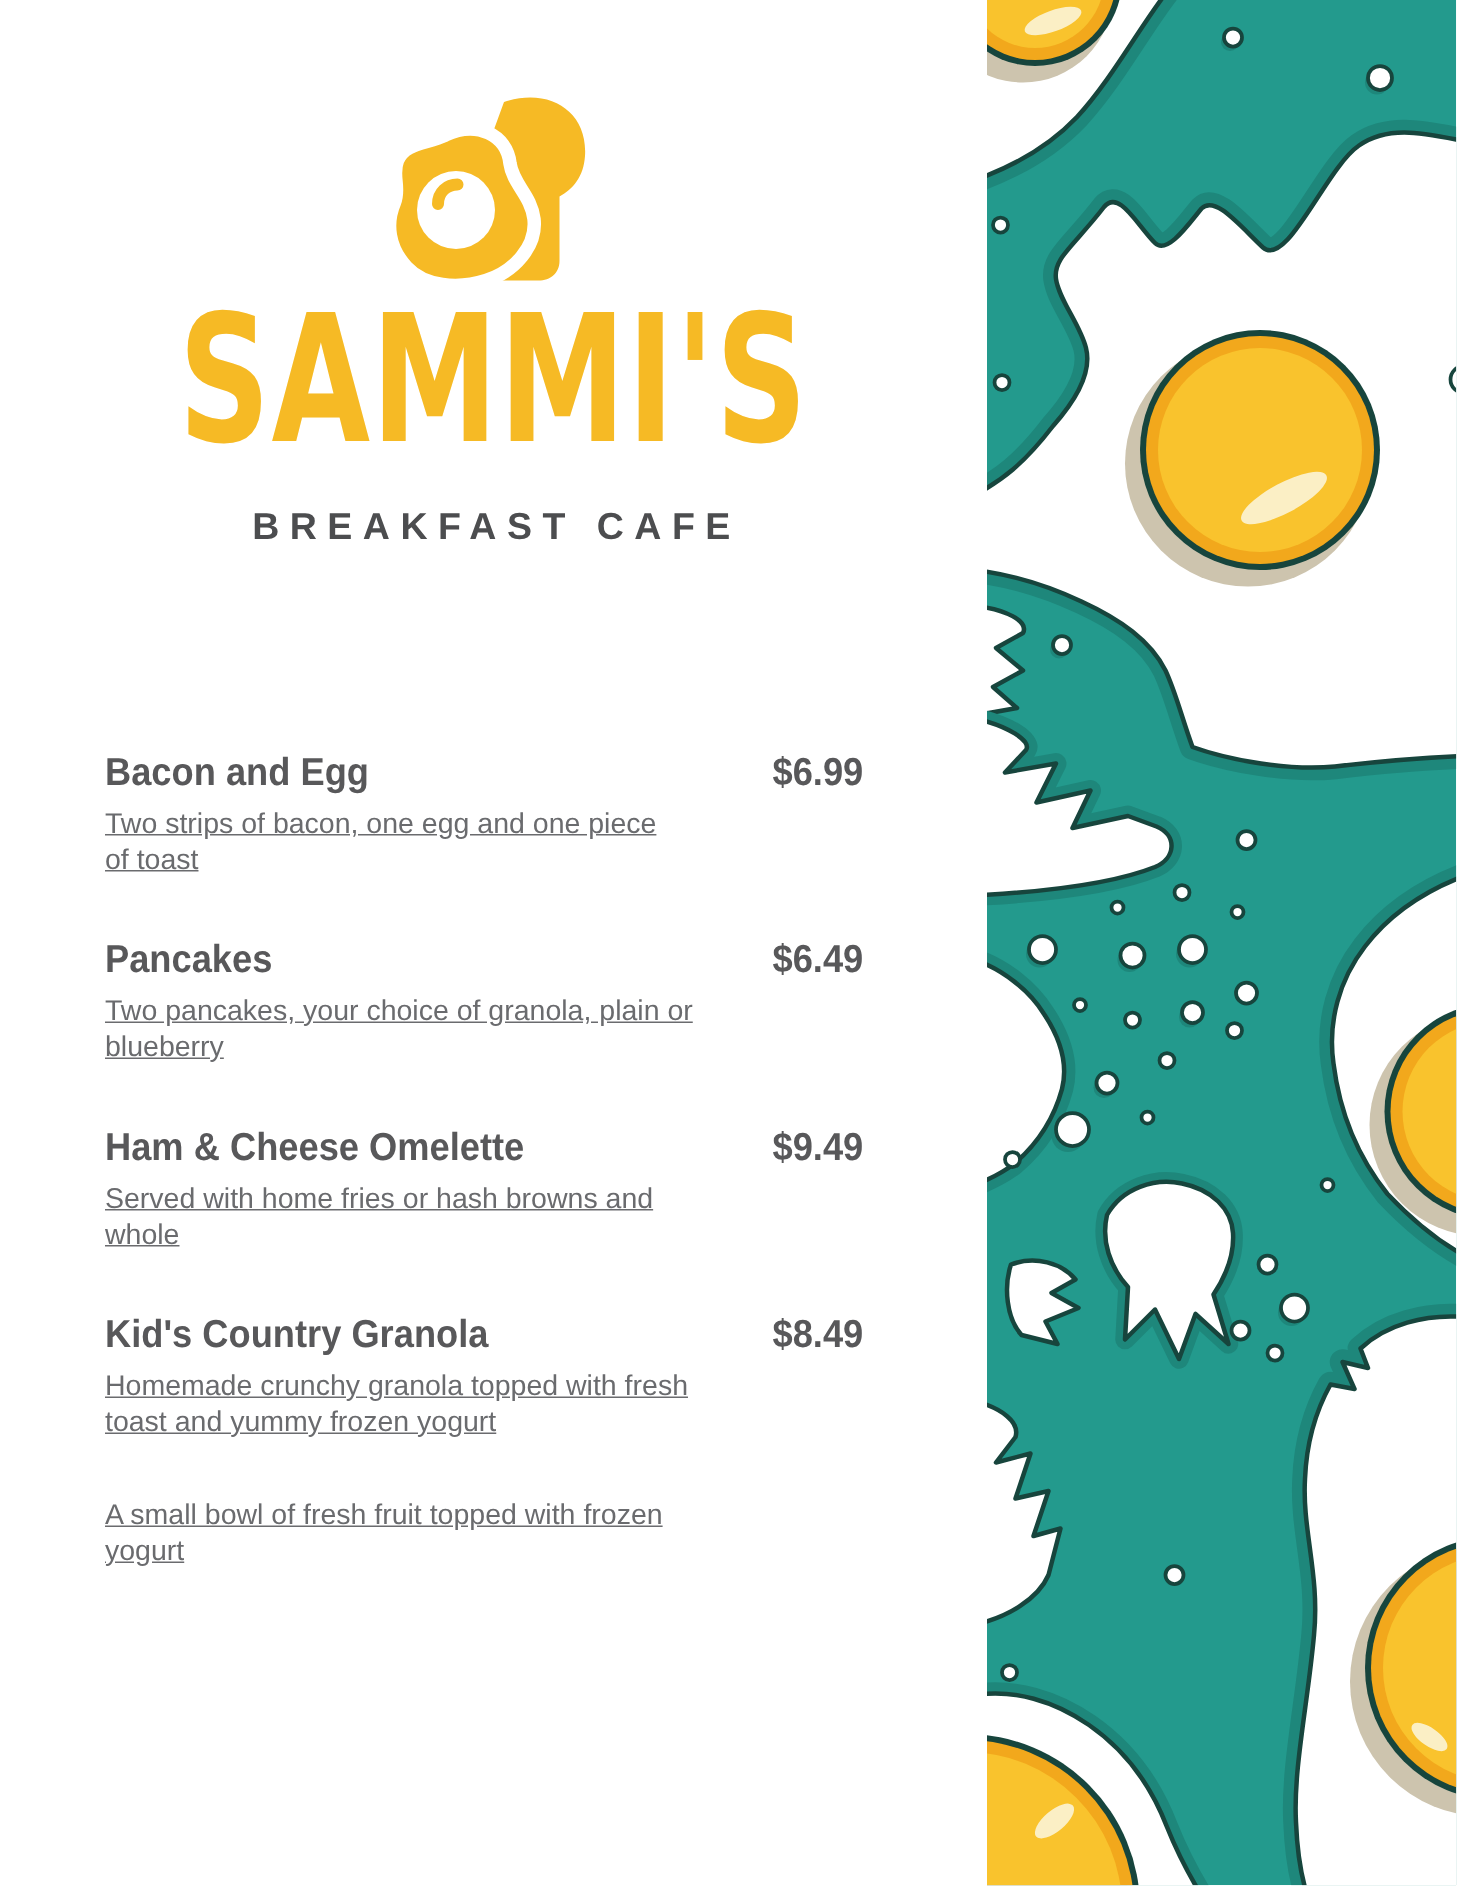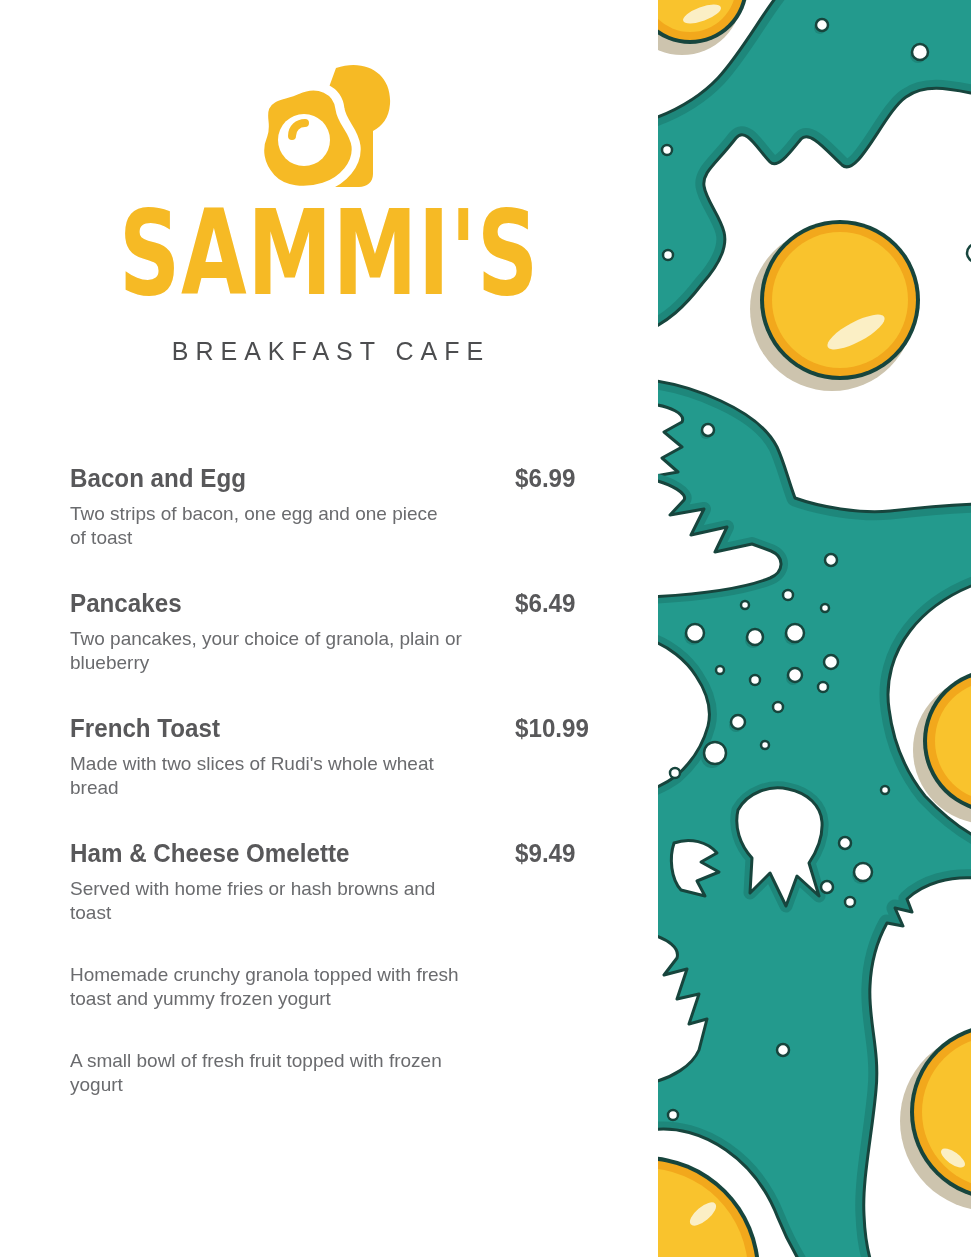--- a/index.html
+++ b/index.html
@@ -11,37 +11,37 @@
   .left-col{position:absolute;left:0;top:0;width:658px;height:1257px;}
   .logo-icon{position:absolute;left:240px;top:60px;width:160px;height:136px;}
   .brand-name{
     position:absolute;left:0;top:196px;width:658px;text-align:center;
     font-family:"DejaVu Sans",sans-serif;font-weight:800;font-size:118px;line-height:114px;
     color:#F6BA25;transform:scaleX(0.72);transform-origin:50% 50%;letter-spacing:1px;
     white-space:nowrap;
   }
   .tagline{
     position:absolute;left:0;top:337px;width:658px;text-align:center;
-    font-size:25px;font-weight:400;letter-spacing:7px;color:#4C4D4F;padding-left:4px;
+    font-size:25px;font-weight:700;letter-spacing:7px;color:#4C4D4F;padding-left:4px;
     box-sizing:border-box;
   }
   .menu{position:absolute;left:70px;top:463px;width:540px;}
-  .menu-item{margin-bottom:38px;}
+  .menu-item{margin-bottom:38px;margin-top:36px;}
   .item-head{position:relative;height:30px;}
   .item-name{
     display:inline-block;font-size:26px;font-weight:700;color:#58585A;line-height:30px;
     transform:scaleX(0.93);transform-origin:0 50%;white-space:nowrap;
   }
   .item-price{
     position:absolute;left:445px;top:0;display:inline-block;
     font-size:26px;font-weight:700;color:#58585A;line-height:30px;
     transform:scaleX(0.93);transform-origin:0 50%;white-space:nowrap;
   }
   .item-desc{margin-top:9px;font-size:19px;color:#6A6B6E;line-height:24px;}
-  .desc-line{display:block;white-space:nowrap;}
+  .desc-line{display:block;white-space:nowrap;text-decoration:underline;}
   
   .decor-panel{position:absolute;left:658px;top:0;width:313px;height:1257px;overflow:hidden;}
   .decor-panel svg{display:block;}
 </style>
 </head>
 <body>
 
 <div class="page">
 
   <div class="left-col">
@@ -77,43 +77,37 @@
         <div class="item-head">
           <span class="item-name">Pancakes</span>
           <span class="item-price">$6.49</span>
         </div>
         <div class="item-desc">
           <span class="desc-line">Two pancakes, your choice of granola, plain or</span>
           <span class="desc-line">blueberry</span>
         </div>
       </div>
 
-      <div class="menu-item">
-        <div class="item-head">
-          <span class="item-name">French Toast</span>
-          <span class="item-price">$10.99</span>
-        </div>
-        <div class="item-desc">
-          <span class="desc-line">Made with two slices of Rudi's whole wheat</span>
-          <span class="desc-line">bread</span>
-        </div>
-      </div>
 
       <div class="menu-item">
         <div class="item-head">
           <span class="item-name">Ham &amp; Cheese Omelette</span>
           <span class="item-price">$9.49</span>
         </div>
         <div class="item-desc">
           <span class="desc-line">Served with home fries or hash browns and</span>
-          <span class="desc-line">toast</span>
-        </div>
-      </div>
-
-      <div class="menu-item">
+          <span class="desc-line">whole</span>
+        </div>
+      </div>
+
+      <div class="menu-item">
+        <div class="item-head">
+          <span class="item-name">Kid's Country Granola</span>
+          <span class="item-price">$8.49</span>
+        </div>
         <div class="item-desc">
           <span class="desc-line">Homemade crunchy granola topped with fresh</span>
           <span class="desc-line">toast and yummy frozen yogurt</span>
         </div>
       </div>
 
       <div class="menu-item">
         <div class="item-desc">
           <span class="desc-line">A small bowl of fresh fruit topped with frozen</span>
           <span class="desc-line">yogurt</span>

